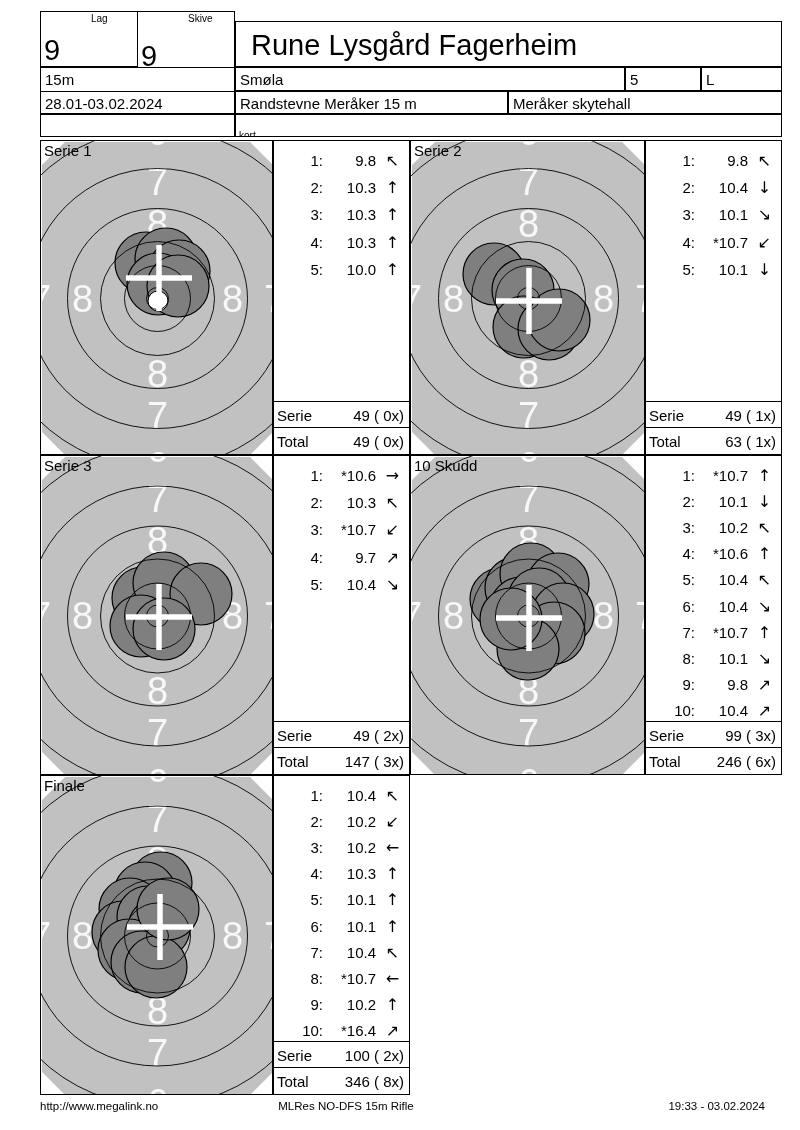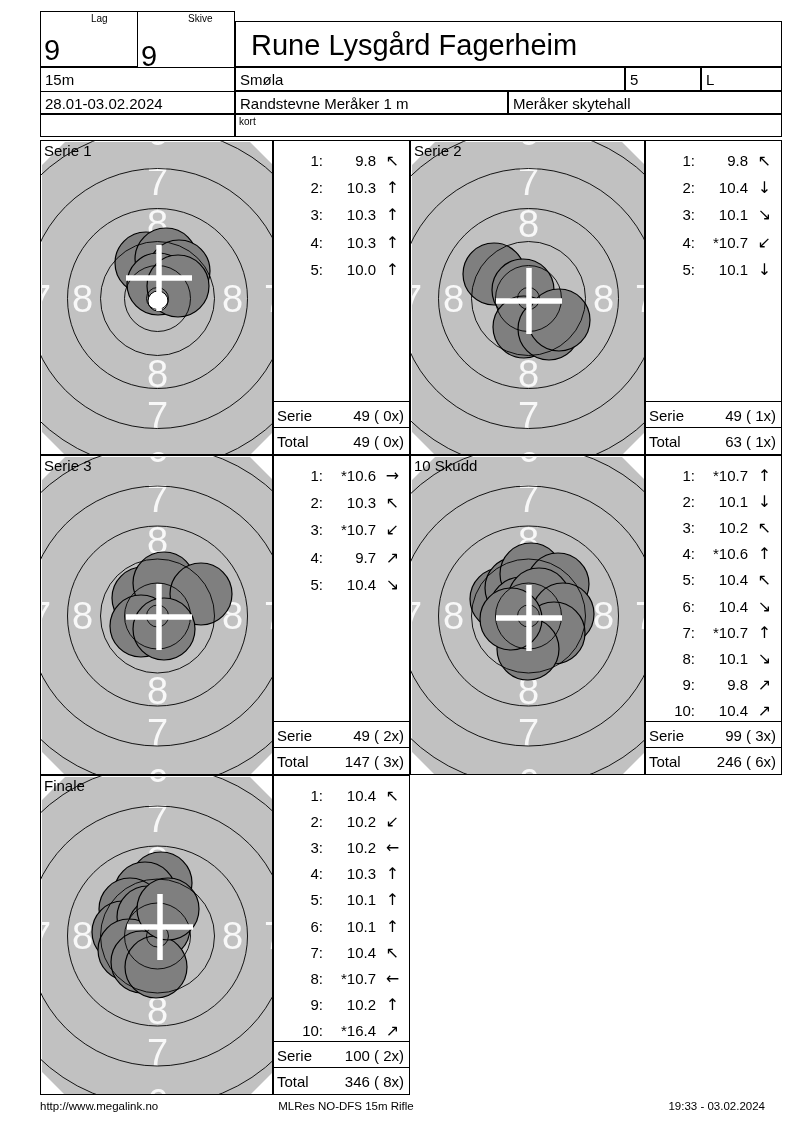--- a/index.html
+++ b/index.html
@@ -3,21 +3,21 @@
 <meta charset="utf-8">
 <style>
   html,body{margin:0;padding:0;background:#fff;}
   body{width:800px;height:1130px;position:relative;font-family:"Liberation Sans",sans-serif;color:#000;}
   .abs{position:absolute;box-sizing:border-box;}
   .cell{position:absolute;box-sizing:border-box;border:1px solid #000;background:#fff;overflow:hidden;}
   .smalllabel{font-size:10px;line-height:11px;display:block;padding:1px 0 0 2px;margin-left:48px;}
   .bigvalue{font-size:29px;line-height:30px;display:block;position:absolute;left:3px;bottom:1px;}
   .name{font-size:29px;line-height:30px;position:absolute;left:15px;bottom:6px;white-space:nowrap;}
   .midtext{font-size:15px;line-height:16px;position:absolute;left:4px;top:4px;white-space:nowrap;}
-  .korttext{font-size:10px;line-height:11px;position:absolute;left:3px;top:1px;}
+  .korttext{font-size:10px;line-height:11px;position:absolute;left:3px;top:15px;}
   .panel-title{position:absolute;left:3px;top:0px;font-size:15px;line-height:19px;color:#000;z-index:5;}
   .target-cell{position:absolute;box-sizing:border-box;border:1px solid #000;overflow:hidden;background:#fff;}
   .target-cell svg{position:absolute;left:0;top:0;}
   .list-cell{position:absolute;box-sizing:border-box;border:1px solid #000;background:#fff;font-size:15px;}
   .shots{position:absolute;left:0;right:0;top:6px;}
   .shot-row{display:flex;align-items:center;}
   .sn{width:49px;text-align:right;}
   .sv{width:53px;text-align:right;}
   .sa{flex:1;text-align:center;font-family:"DejaVu Sans",sans-serif;font-size:16px;}
   .sum-row{position:absolute;left:0;right:0;height:26px;border-top:1px solid #000;display:flex;align-items:center;}
@@ -50,21 +50,21 @@
   <span class="midtext">5</span>
 </div>
 <div class="cell" style="left:701px;top:67px;width:81px;height:24px;">
   <span class="midtext">L</span>
 </div>
 
 <div class="cell" style="left:40px;top:91px;width:195px;height:23px;">
   <span class="midtext">28.01-03.02.2024</span>
 </div>
 <div class="cell" style="left:235px;top:91px;width:273px;height:23px;">
-  <span class="midtext">Randstevne Meråker 1 m</span>
+  <span class="midtext">Randstevne Meråker 15 m</span>
 </div>
 <div class="cell" style="left:508px;top:91px;width:274px;height:23px;">
   <span class="midtext">Meråker skytehall</span>
 </div>
 
 <div class="cell" style="left:40px;top:114px;width:195px;height:23px;"></div>
 <div class="cell" style="left:235px;top:114px;width:547px;height:23px;">
   <span class="korttext">kort</span>
 </div>
 

